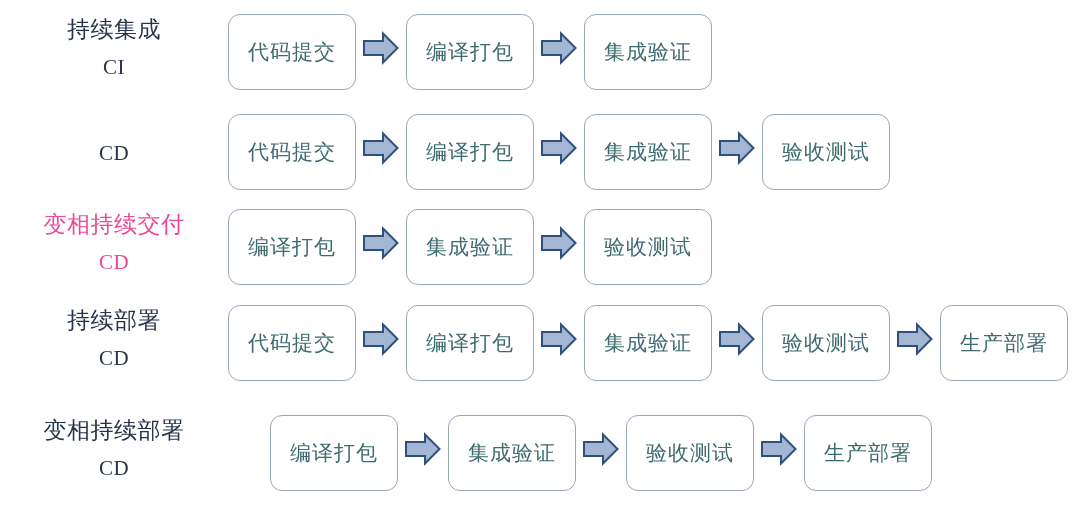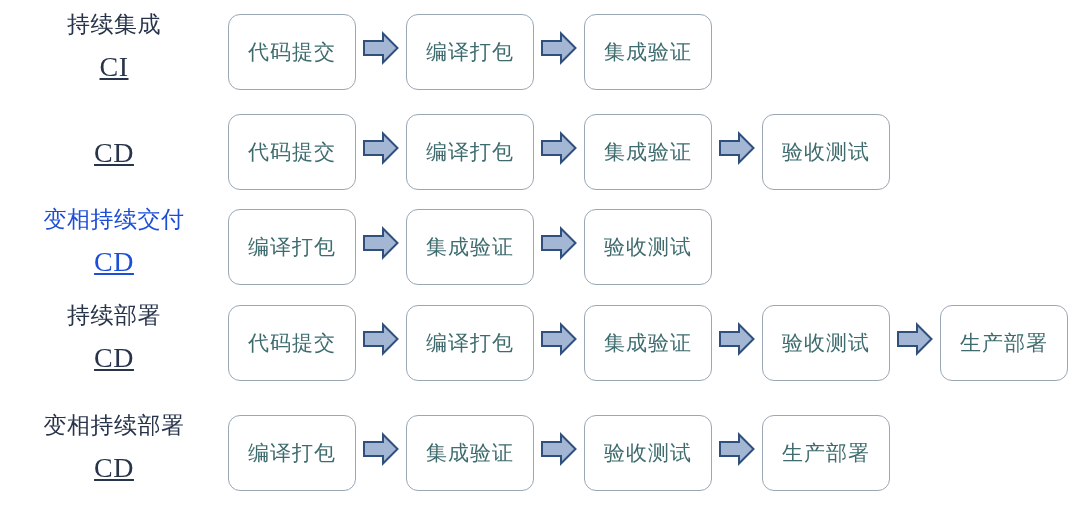--- a/index.html
+++ b/index.html
@@ -36,23 +36,22 @@
     line-height: 1.22;
     letter-spacing: 0.5px;
   }
   .row-label .label-cn {
     display: block;
     font-size: 23px;
     white-space: nowrap;
   }
   .row-label .label-en {
     display: block;
-    font-size: 28px;
+    font-size: 21px;
     margin-top: 11px;
-    text-decoration: underline;
   }
   .stages {
     display: flex;
     align-items: center;
   }
   .stage-box {
     box-sizing: border-box;
     width: 128px;
     height: 76px;
     border: 1.4px solid #9aa7b4;
@@ -77,21 +76,21 @@
     justify-content: center;
   }
   .arrow svg {
     display: block;
   }
   
   .row-0 { top: 9px;   height: 78px; }
   .row-1 { top: 109px; height: 78px; }
   .row-2 { top: 204px; height: 78px; }
   .row-3 { top: 300px; height: 78px; }
-  .row-4 { top: 410px; height: 78px; }
+  .row-4 { top: 410px; height: 78px; gap: 42px; }
 </style>
 </head>
 <body>
 
 <div id="diagram" style="background: rgb(255, 255, 255);">
     <div class="pipeline-row row-0">
       <div class="row-label" style="color: rgb(39, 52, 74);">
         <span class="label-cn">持续集成</span>
         <span class="label-en">CI</span>
       </div>
@@ -131,21 +130,21 @@
         <div class="stage-box" style="border-color: rgb(154, 167, 180); background: rgb(255, 255, 255); color: rgb(61, 107, 110);">集成验证</div>
         <div class="arrow">
           <svg width="38" height="34" viewBox="0 0 38 34">
             <path d="M2 10 L21 10 L21 2.5 L35.5 17 L21 31.5 L21 24 L2 24 Z" fill="#a3b6d4" stroke="#2f4f7d" stroke-width="2" stroke-linejoin="miter"></path>
           </svg>
         </div>
         <div class="stage-box" style="border-color: rgb(154, 167, 180); background: rgb(255, 255, 255); color: rgb(61, 107, 110);">验收测试</div>
       </div>
     </div>
     <div class="pipeline-row row-2">
-      <div class="row-label" style="color: #1d4ed8;">
+      <div class="row-label" style="color: #ec4899;">
         <span class="label-cn">变相持续交付</span>
         <span class="label-en">CD</span>
       </div>
       <div class="stages">
         <div class="stage-box" style="border-color: rgb(154, 167, 180); background: rgb(255, 255, 255); color: rgb(61, 107, 110);">编译打包</div>
         <div class="arrow">
           <svg width="38" height="34" viewBox="0 0 38 34">
             <path d="M2 10 L21 10 L21 2.5 L35.5 17 L21 31.5 L21 24 L2 24 Z" fill="#a3b6d4" stroke="#2f4f7d" stroke-width="2" stroke-linejoin="miter"></path>
           </svg>
         </div>

